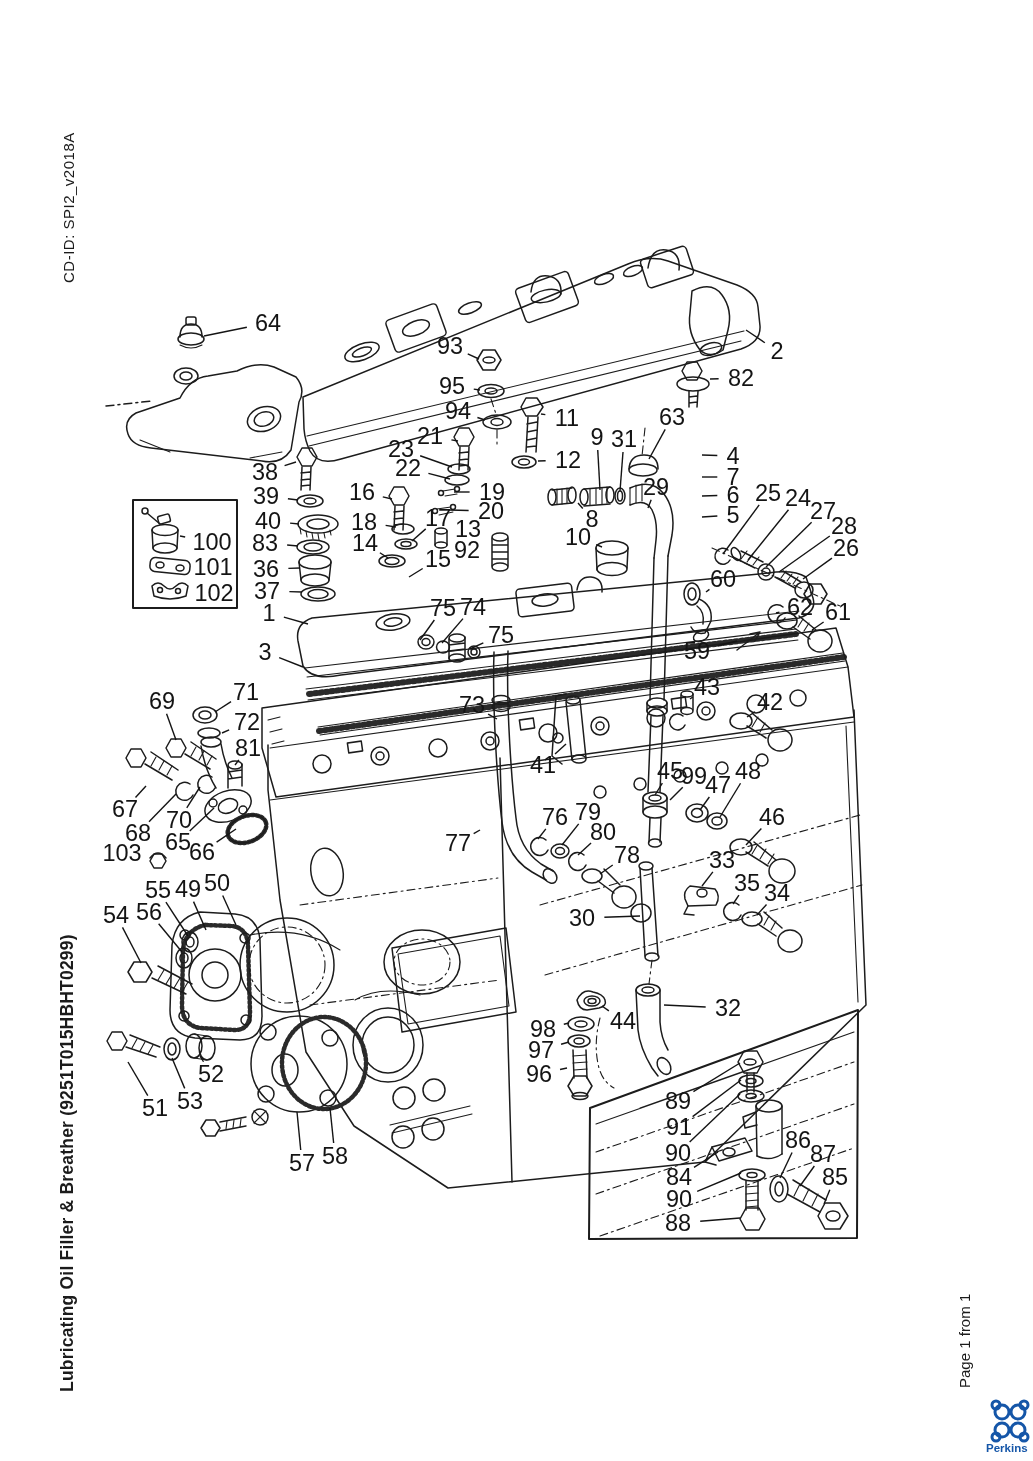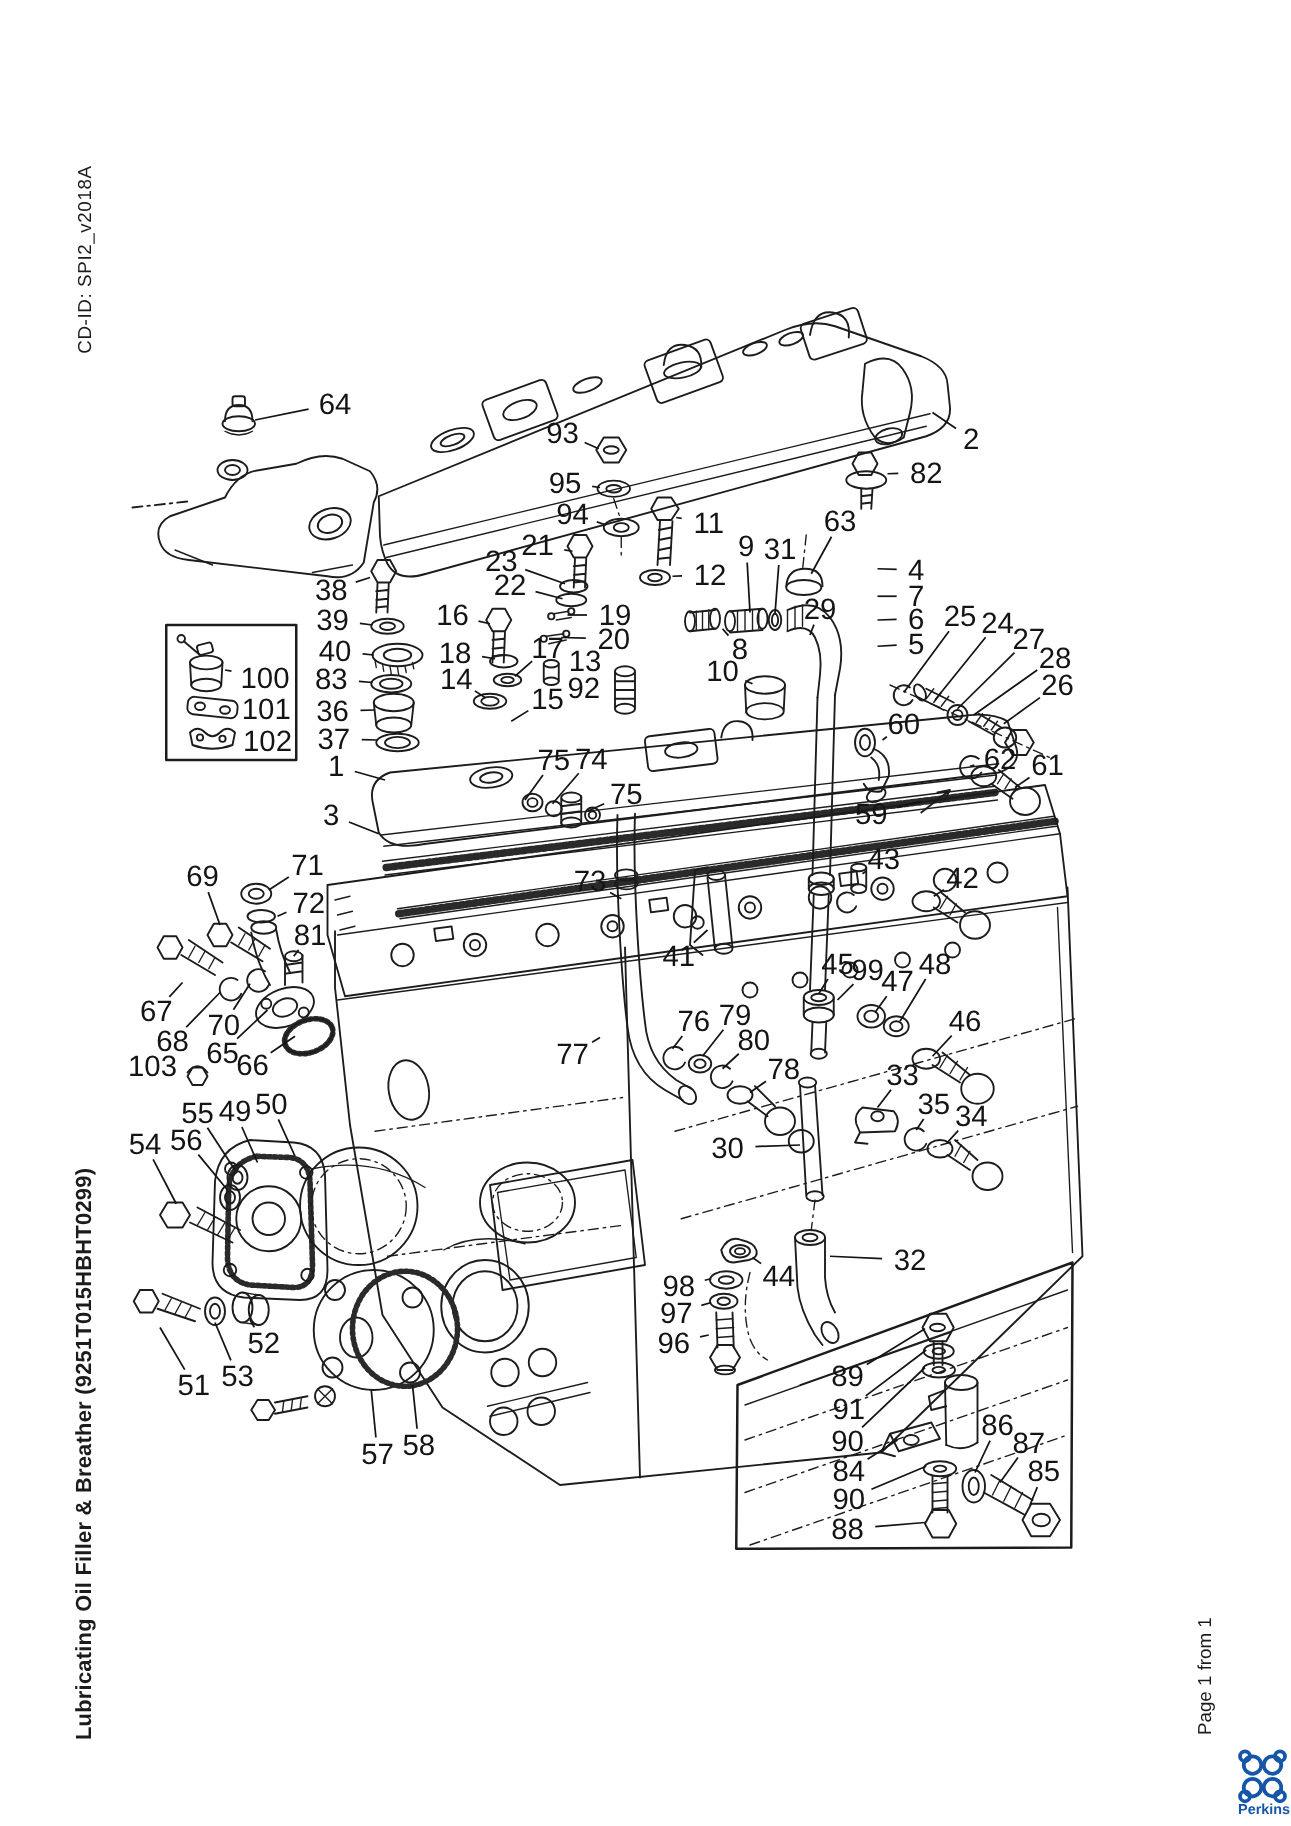--- a/index.html
+++ b/index.html
@@ -11,21 +11,21 @@
   .art .thk{stroke-width:2;}
   .dash{stroke-dasharray:8 4 2 4;}
   .bead{stroke-width:6;stroke-dasharray:2.5 3;stroke:#2a2a2a;}
   .bead2{stroke-width:4.5;stroke-dasharray:2 2.6;stroke:#2a2a2a;}
   .callout-text{font-family:"Liberation Sans", sans-serif;font-size:23.5px;fill:#141414;}
   .leader{stroke:#141414;stroke-width:1.4;fill:none;}
   .vtext{position:absolute;transform-origin:0 0;transform:rotate(-90deg);white-space:nowrap;color:#1b1b1b;}
   #cdid{left:60px;top:283px;font-size:15px;letter-spacing:0.5px;}
   #vtitle{left:57px;top:1392px;font-size:17.5px;font-weight:bold;letter-spacing:0.2px;}
   #pageinfo{left:956px;top:1388px;font-size:15px;}
-  #brandblk{position:absolute;left:986px;top:1398px;width:46px;text-align:right;}
+  #brandblk{position:absolute;left:986px;top:1398px;width:46px;text-align:left;}
   #brandname{font-size:11.5px;font-weight:bold;color:#1556a8;margin-top:-2px;}
 </style>
 </head>
 <body>
 
 <div id="page">
 
 <svg id="diagram-svg" width="1033" height="1461" viewBox="0 0 1033 1461" xmlns="http://www.w3.org/2000/svg">
 
   <g class="art">

